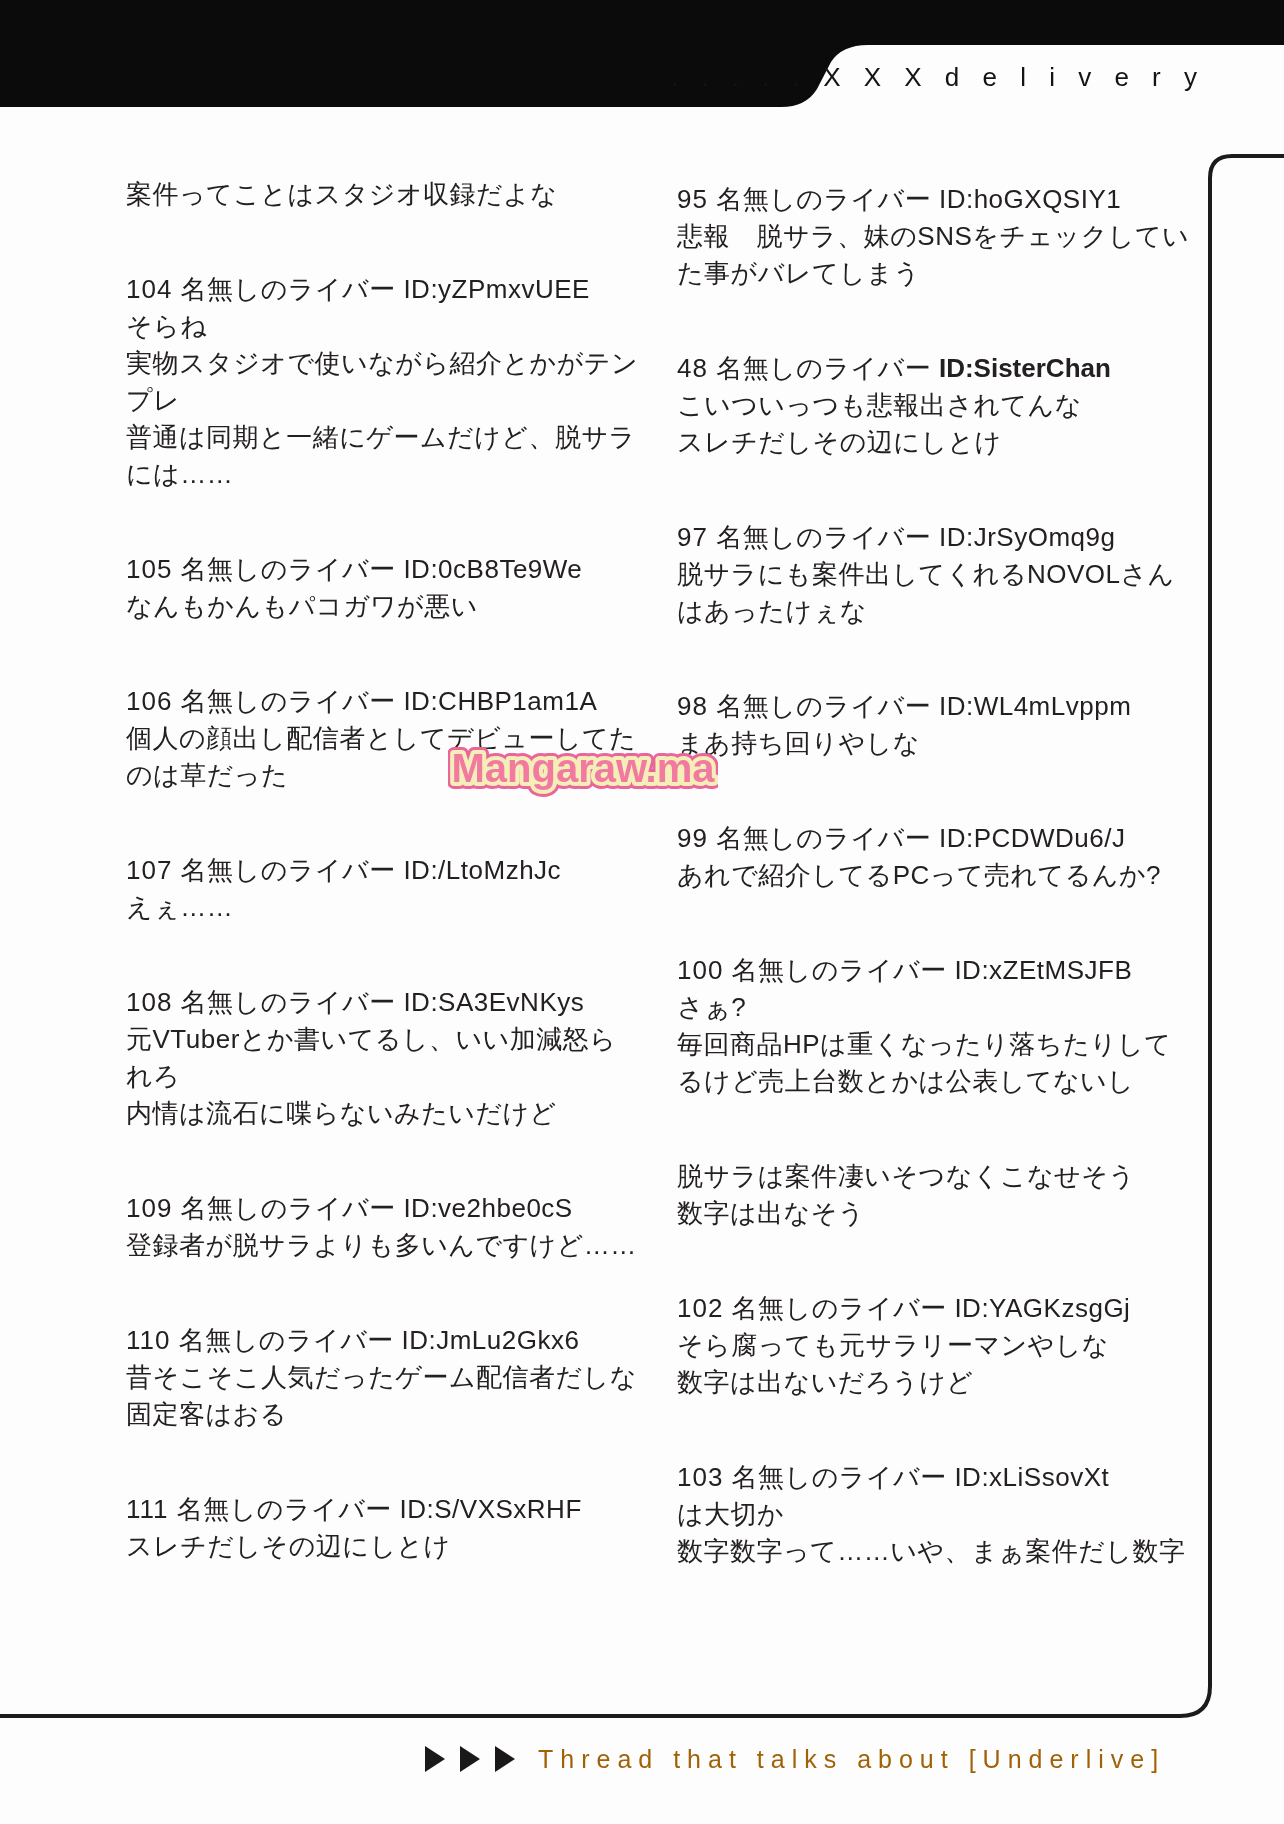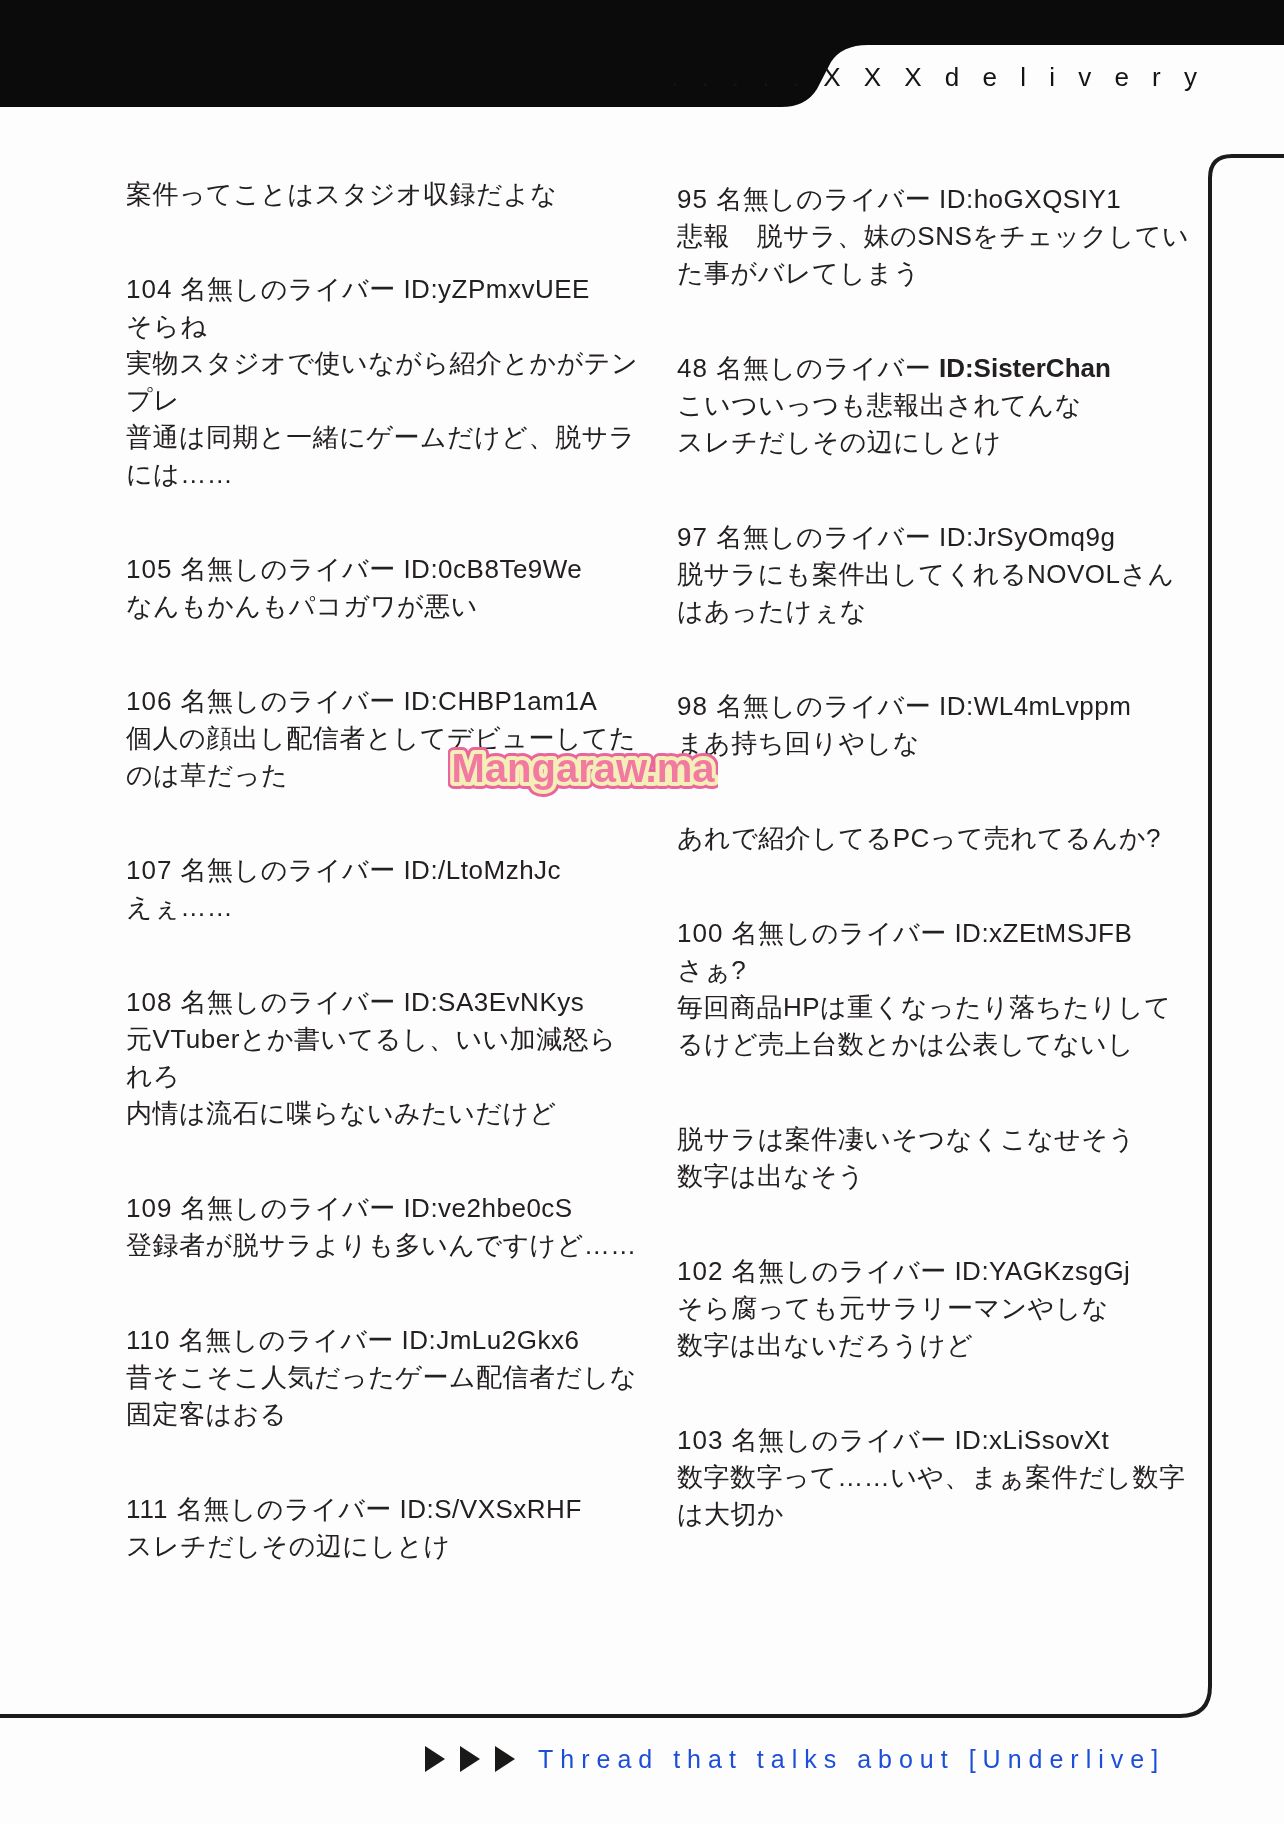--- a/index.html
+++ b/index.html
@@ -39,21 +39,21 @@
     left:425px;top:1742px;height:34px;
     display:flex;align-items:center;gap:15px;
   }
   .play-tri{
     width:0;height:0;display:inline-block;
     border-top:13px solid transparent;
     border-bottom:13px solid transparent;
     border-left:20px solid #1b1818;
   }
   .footer-label{
-    font-size:25px;letter-spacing:7px;color:#1d4ed8;
+    font-size:25px;letter-spacing:7px;color:#a16207;
     white-space:pre;margin-left:8px;
   }
 </style>
 </head>
 <body>
 
 <div class="page">
 
   <svg id="header-shape" class="abs" viewBox="0 0 1284 120" xmlns="http://www.w3.org/2000/svg">
     <path d="M0 0 H1284 V45 H868 Q842 45 831 62 L817 89 Q806 107 781 107 H0 Z" fill="#0c0b0b"></path>
@@ -123,41 +123,42 @@
       <div class="post">
         <div class="post-line post-header"><span class="post-num">97 </span><span>名無しのライバー </span><span class="">ID:JrSyOmq9g</span></div>
         <div class="post-line">脱サラにも案件出してくれるNOVOLさん</div>
         <div class="post-line">はあったけぇな</div>
       </div>
       <div class="post">
         <div class="post-line post-header"><span class="post-num">98 </span><span>名無しのライバー </span><span class="">ID:WL4mLvppm</span></div>
         <div class="post-line">まあ持ち回りやしな</div>
       </div>
       <div class="post">
+        <div class="post-line post-header"><span class="post-num">99 </span><span>名無しのライバー </span><span class="">ID:PCDWDu6/J</span></div>
         <div class="post-line">あれで紹介してるPCって売れてるんか?</div>
       </div>
       <div class="post">
         <div class="post-line post-header"><span class="post-num">100 </span><span>名無しのライバー </span><span class="">ID:xZEtMSJFB</span></div>
         <div class="post-line">さぁ?</div>
         <div class="post-line">毎回商品HPは重くなったり落ちたりして</div>
         <div class="post-line">るけど売上台数とかは公表してないし</div>
       </div>
       <div class="post">
         <div class="post-line">脱サラは案件凄いそつなくこなせそう</div>
         <div class="post-line">数字は出なそう</div>
       </div>
       <div class="post">
         <div class="post-line post-header"><span class="post-num">102 </span><span>名無しのライバー </span><span class="">ID:YAGKzsgGj</span></div>
         <div class="post-line">そら腐っても元サラリーマンやしな</div>
         <div class="post-line">数字は出ないだろうけど</div>
       </div>
       <div class="post">
         <div class="post-line post-header"><span class="post-num">103 </span><span>名無しのライバー </span><span class="">ID:xLiSsovXt</span></div>
+        <div class="post-line">は大切か</div>
         <div class="post-line">数字数字って……いや、まぁ案件だし数字</div>
-        <div class="post-line">は大切か</div>
       </div>
     </div>
 
   <svg id="watermark-box" class="abs" viewBox="0 0 270 72" xmlns="http://www.w3.org/2000/svg">
     <text x="135" y="49" text-anchor="middle" font-size="40" font-weight="bold" font-family="Liberation Sans, DejaVu Sans, sans-serif" fill="none" stroke-width="14" stroke-linejoin="round" stroke="#e9659a">Mangaraw.ma</text>
     <text x="135" y="49" text-anchor="middle" font-size="40" font-weight="bold" font-family="Liberation Sans, DejaVu Sans, sans-serif" fill="none" stroke-width="8" stroke-linejoin="round" stroke="#f4efb9">Mangaraw.ma</text>
     <text x="135" y="49" text-anchor="middle" font-size="40" font-weight="bold" font-family="Liberation Sans, DejaVu Sans, sans-serif" fill="#f27aa0">Mangaraw.ma</text>
   </svg>
 
   <div id="footer-bar" class="abs">

